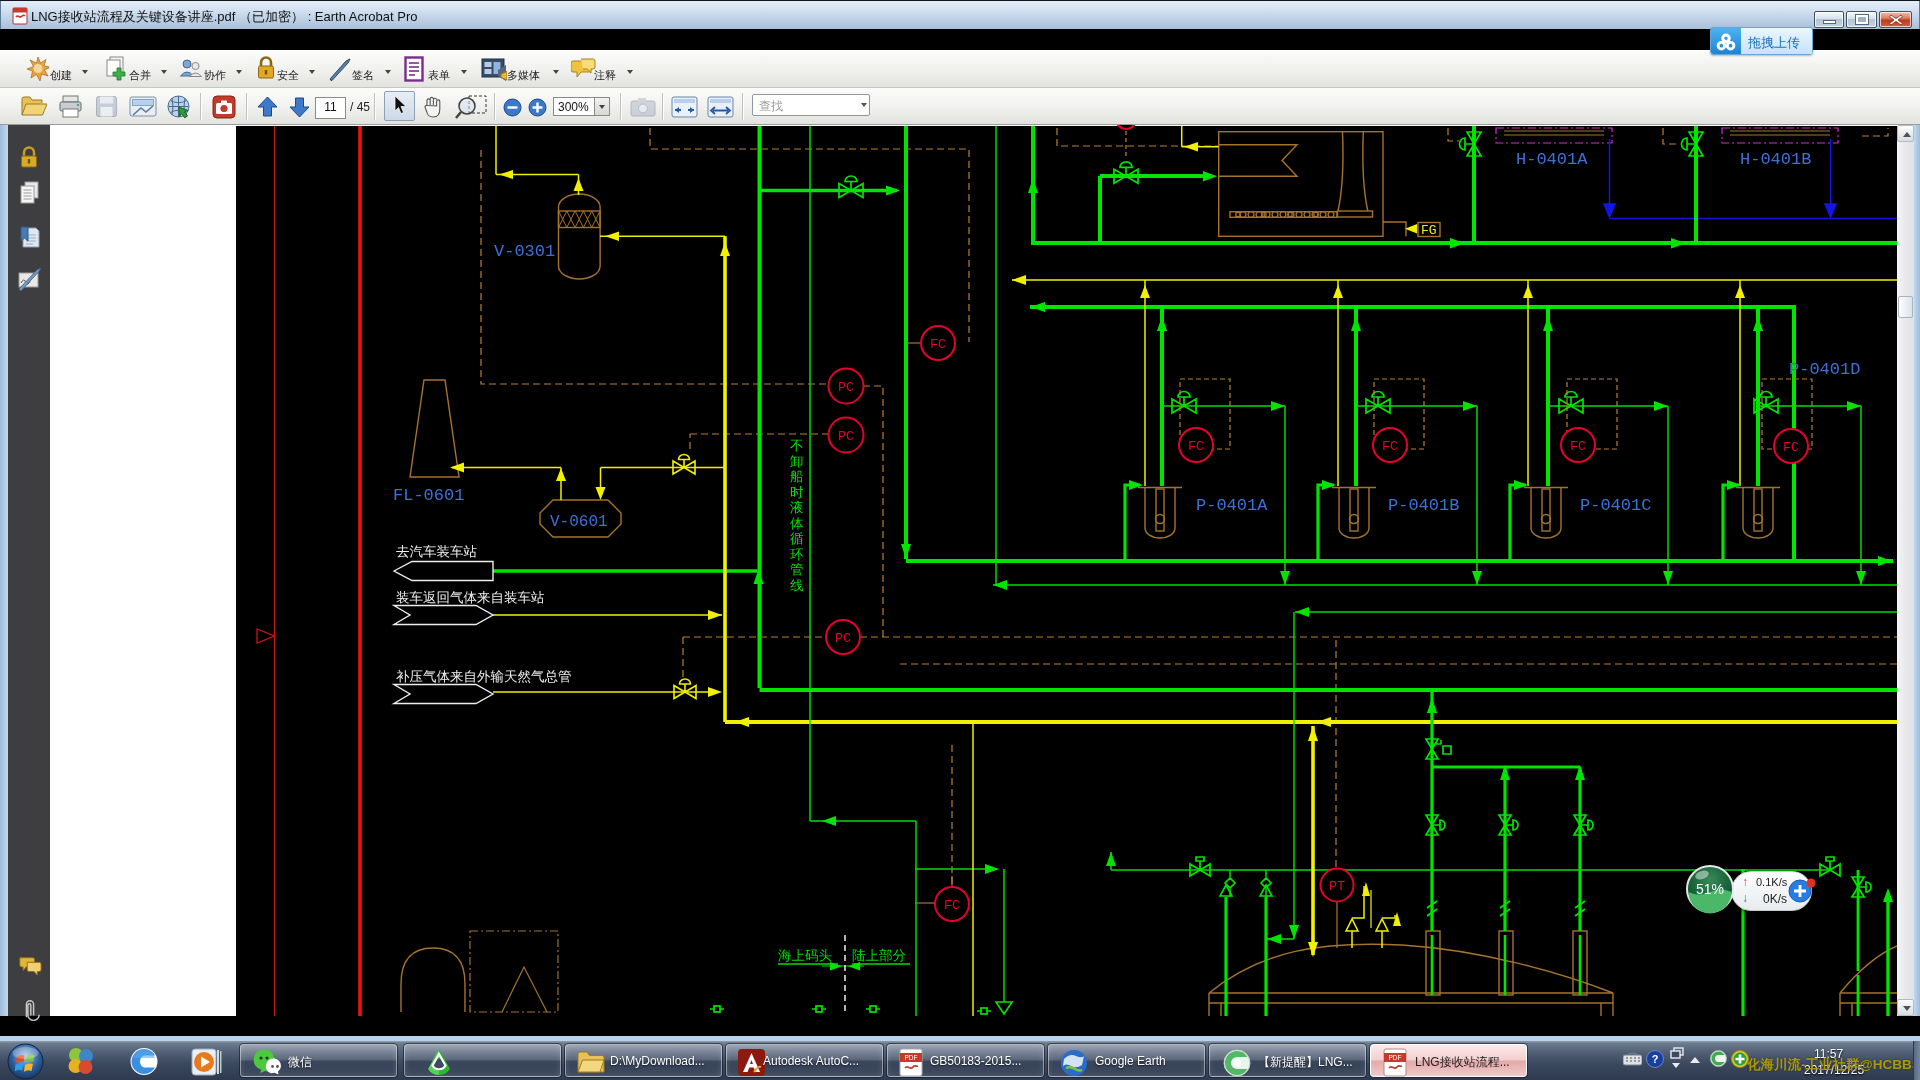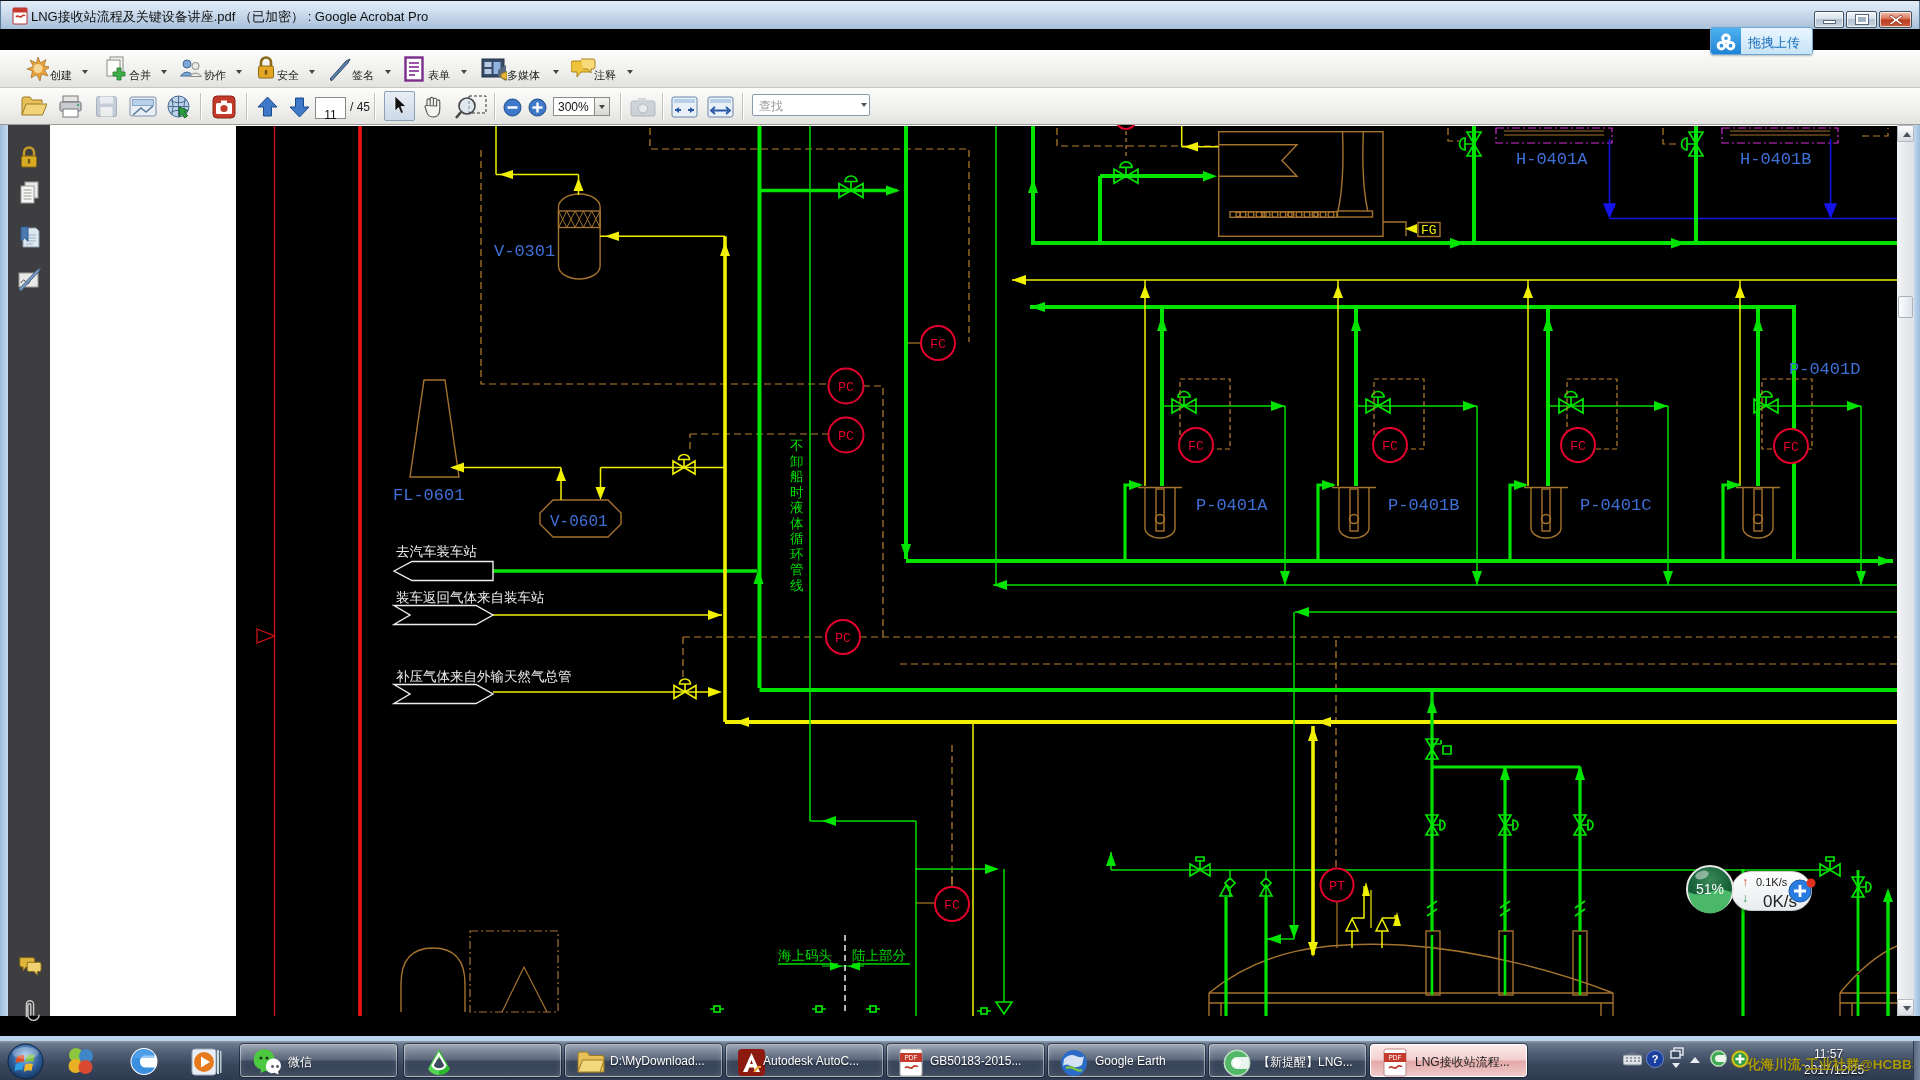--- a/index.html
+++ b/index.html
@@ -20,21 +20,21 @@
 .caret{position:absolute;width:0;height:0;border-left:3.5px solid transparent;border-right:3.5px solid transparent;border-top:4px solid #444;top:20px}
 .vsep{position:absolute;top:5px;height:27px;width:1px;background:#c0c0bd;box-shadow:1px 0 0 #fff}
 </style></head><body>
 <div id="stage">
 <div class="abs" id="title">
  <svg class="abs" style="left:12px;top:6px" width="17" height="18" viewBox="0 0 17 18">
         <rect x="1" y="1" width="14" height="16" rx="1" fill="#fff" stroke="#b03030"></rect>
         <rect x="1" y="1" width="14" height="4.5" fill="#c43b2e"></rect>
         <path d="M4 10 C6 7,8 12,10 9 C11.5 7.5,12.5 9,13 8" stroke="#c43b2e" stroke-width="1.6" fill="none"></path>
       </svg>
- <div class="txt">LNG接收站流程及关键设备讲座.pdf （已加密） : Google Acrobat Pro</div>
+ <div class="txt">LNG接收站流程及关键设备讲座.pdf （已加密） : Earth Acrobat Pro</div>
  <div class="winbtn" style="left:1814px;width:30px">
         <div class="abs" style="left:8px;top:8px;width:13px;height:4px;background:#fff;border:1px solid #56677a"></div>
       </div>
  <div class="winbtn" style="left:1846px;width:31px">
         <div class="abs" style="left:9px;top:3px;width:12px;height:9px;border:2px solid #fff;outline:1px solid #56677a;background:#9fb2c4"></div>
       </div>
  <div class="winbtn" id="closebtn" style="left:1879px;width:33px;background:linear-gradient(180deg,#f0c0ae 0%,#dd8064 40%,#bd3c20 55%,#cc6242 100%)">
         <svg class="abs" style="left:9px;top:2px" width="14" height="12" viewBox="0 0 14 12">
           <path d="M2 1 L7 4.6 L12 1 L13.4 2.6 L9 6 L13.4 9.4 L12 11 L7 7.4 L2 11 L0.6 9.4 L5 6 L0.6 2.6 Z" fill="#fff" stroke="#7a2714" stroke-width=".8"></path>
         </svg>
@@ -146,21 +146,21 @@
         <rect x="9" y="5.5" width="6" height="3" fill="#fff"></rect>
         <circle cx="12" cy="13.5" r="3.6" fill="#c23a2a"></circle>
       </svg>
  <div class="vsep" style="left:246px"></div>
  <svg class="abs" style="left:256px;top:8px" width="23" height="22" viewBox="0 0 23 22">
         <path d="M11.5 1 L21 11 h-5.5 v9 h-8 v-9 H2 Z" fill="#3e78c8" stroke="#1c4a86"></path>
       </svg>
  <svg class="abs" style="left:288px;top:8px" width="23" height="22" viewBox="0 0 23 22">
         <path d="M11.5 21 L21 11 h-5.5 V2 h-8 v9 H2 Z" fill="#3e78c8" stroke="#1c4a86"></path>
       </svg>
- <div class="abs" style="left:315px;top:9px;width:31px;height:22px;background:#fff;border:1px solid #8a8a88;font-size:12px;color:#111;text-align:center;padding-top:10px">11</div>
+ <div class="abs" style="left:315px;top:9px;width:31px;height:22px;background:#fff;border:1px solid #8a8a88;font-size:12px;color:#111;text-align:center;padding-top:2px">11</div>
  <div class="abs" style="left:350px;top:12px;font-size:12px;color:#222">/ 45</div>
  <div class="vsep" style="left:374px"></div>
  <div class="abs" style="left:384px;top:3px;width:31px;height:30px;border:1px solid #8ea0b6;border-radius:2px;background:linear-gradient(180deg,#e8eef6,#ccd9e8)"></div>
  <svg class="abs" style="left:393px;top:8px" width="14" height="20" viewBox="0 0 14 20">
         <path d="M2 0 v15 l3.5-3.5 2.5 6 2.5-1 -2.5-6 H13 Z" fill="#111" stroke="#fff" stroke-width=".7"></path>
       </svg>
  <svg class="abs" style="left:422px;top:7px" width="24" height="24" viewBox="0 0 24 24">
         <path d="M5 11 V5.5 a1.6 1.6 0 0 1 3.2 0 M8.2 10 V4 a1.6 1.6 0 0 1 3.2 0 M11.4 10 V4.8 a1.6 1.6 0 0 1 3.2 0 M14.6 11 V6.5 a1.6 1.6 0 0 1 3.2 0 V14 q0 8 -6.5 8 q-5.5 0 -6.5-5 L3 12 a1.5 1.5 0 0 1 2-1.5 z" fill="#f4f4f0" stroke="#555" stroke-width="1.1"></path>
       </svg>
  <svg class="abs" style="left:455px;top:6px" width="32" height="27" viewBox="0 0 32 27">
@@ -703,21 +703,21 @@
       </svg>
  <div class="abs" style="left:1814px;top:6px;font-size:12px;color:#fff;text-shadow:0 1px 2px #000">11:57</div>
  <div class="abs" style="left:1804px;top:22px;font-size:12px;color:#fff;text-shadow:0 1px 2px #000">2017/12/25</div>
  <div class="abs" style="left:1747px;top:15px;font-size:13.5px;font-weight:bold;color:#ab9a08;white-space:nowrap;text-shadow:0 0 2px rgba(0,0,0,.4)">化海川流-工业社群@HCBBS</div>
  <div class="abs" style="left:1913px;top:0;width:7px;height:39px;background:linear-gradient(90deg,#5a6a80,#76879c);border-left:1px solid #2c3850"></div>
 </div>
 <div class="abs" style="left:1731px;top:871px;width:81px;height:40px;background:linear-gradient(180deg,#fdfdfd,#e8ecef);border:1px solid #c8c8c8;border-radius:20px;box-shadow:0 2px 4px rgba(0,0,0,.4);z-index:80"></div>
 <div class="abs" style="left:1742px;top:875px;font-size:12px;color:#d84315;z-index:81">↑</div>
 <div class="abs" style="left:1756px;top:876px;font-size:11px;color:#222;z-index:81">0.1K/s</div>
 <div class="abs" style="left:1742px;top:891px;font-size:12px;color:#2f8f3f;z-index:81">↓</div>
-<div class="abs" style="left:1763px;top:892px;font-size:17px;color:#222;z-index:81">0K/s</div>
+<div class="abs" style="left:1763px;top:892px;font-size:12px;color:#222;z-index:81">0K/s</div>
 <svg class="abs" style="left:1787px;top:876px;z-index:82" width="32" height="28" viewBox="0 0 32 28">
       <circle cx="13" cy="15" r="11" fill="#2a7de0" stroke="#1a5cb0"></circle>
       <path d="M13 9 v12 M7 15 h12" stroke="#fff" stroke-width="2.8"></path>
       <circle cx="24" cy="7" r="4.5" fill="#e03020"></circle>
     </svg>
 <svg class="abs" style="left:1685px;top:864px;z-index:83" width="50" height="50" viewBox="0 0 50 50">
  <defs>
         <radialGradient id="ball" cx="50%" cy="30%" r="75%">
           <stop offset="0%" stop-color="#3a8858"></stop>
           <stop offset="60%" stop-color="#156038"></stop>

